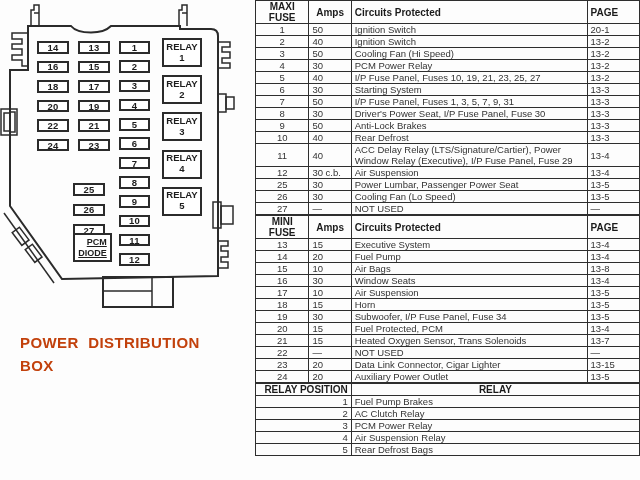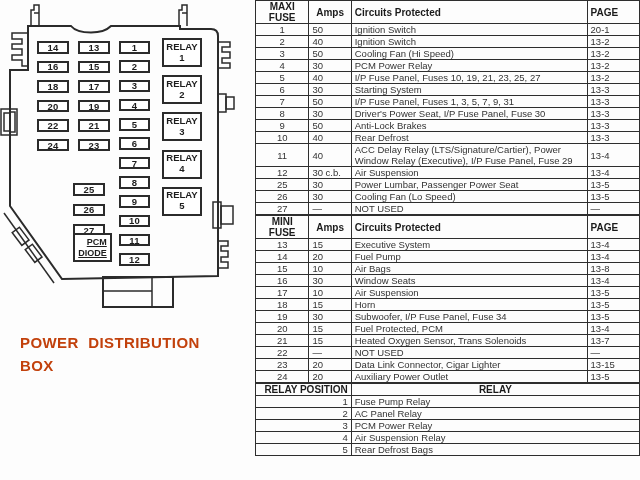--- a/index.html
+++ b/index.html
@@ -373,26 +373,26 @@
       <thead>
         <tr>
           <th class="c-pos">RELAY  POSITION</th>
           <th class="c-relay" style="text-align:center;">RELAY</th>
         </tr>
       </thead>
       <tbody>
 
           <tr>
             <td class="c-pos">1</td>
-            <td class="c-relay">Fuse Pump Relay</td>
+            <td class="c-relay">Fuel Pump Brakes</td>
           </tr>
 
           <tr>
             <td class="c-pos">2</td>
-            <td class="c-relay">AC Panel Relay</td>
+            <td class="c-relay">AC Clutch Relay</td>
           </tr>
 
           <tr>
             <td class="c-pos">3</td>
             <td class="c-relay">PCM Power Relay</td>
           </tr>
 
           <tr>
             <td class="c-pos">4</td>
             <td class="c-relay">Air Suspension Relay</td>

